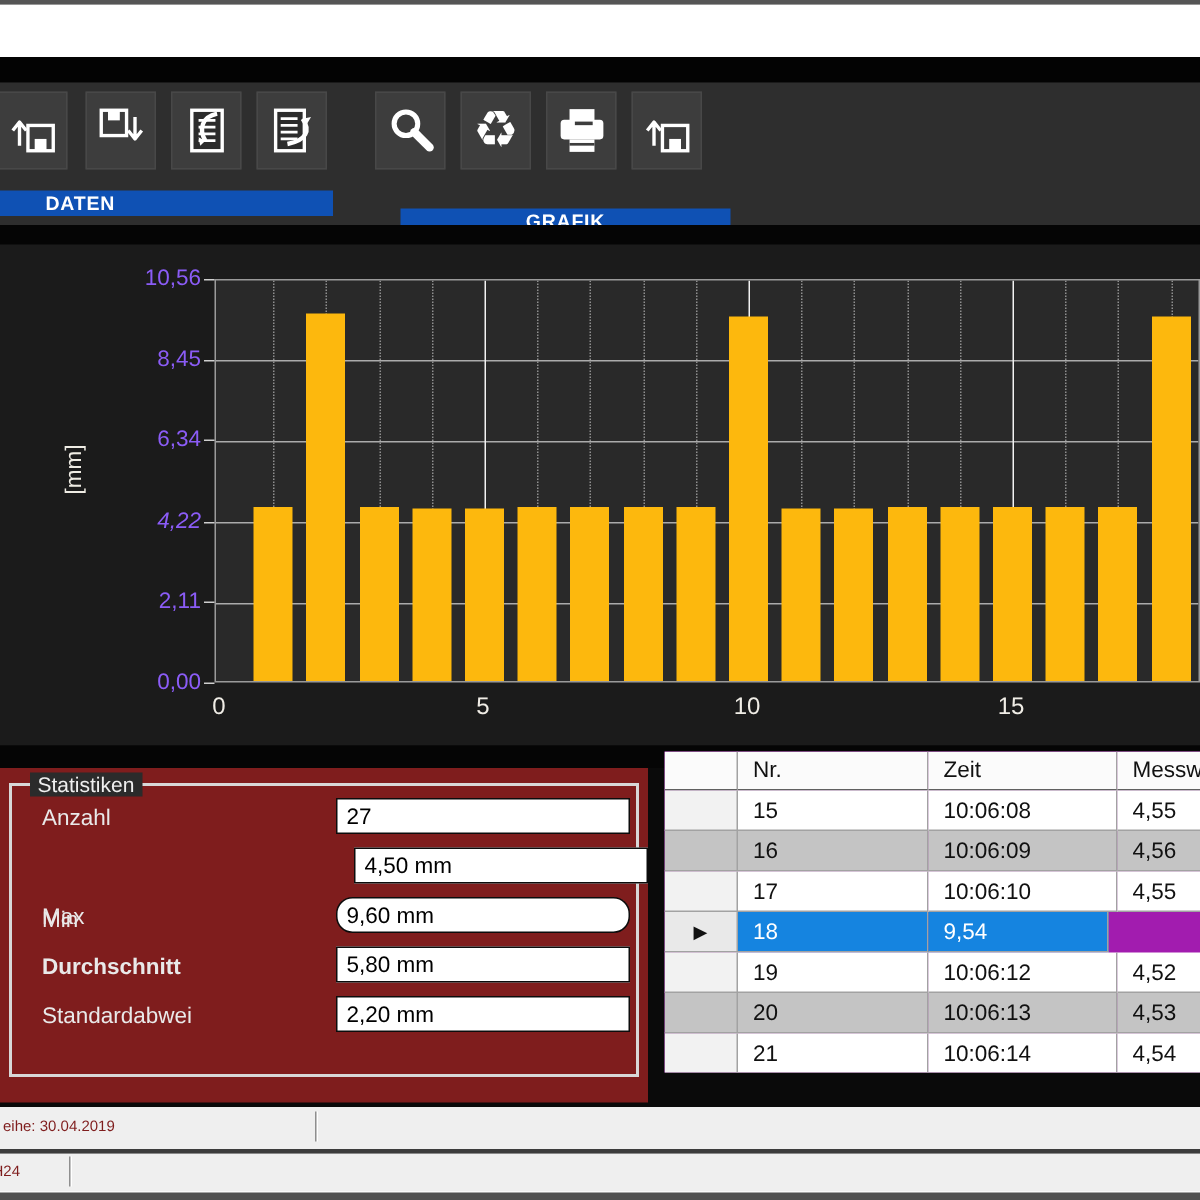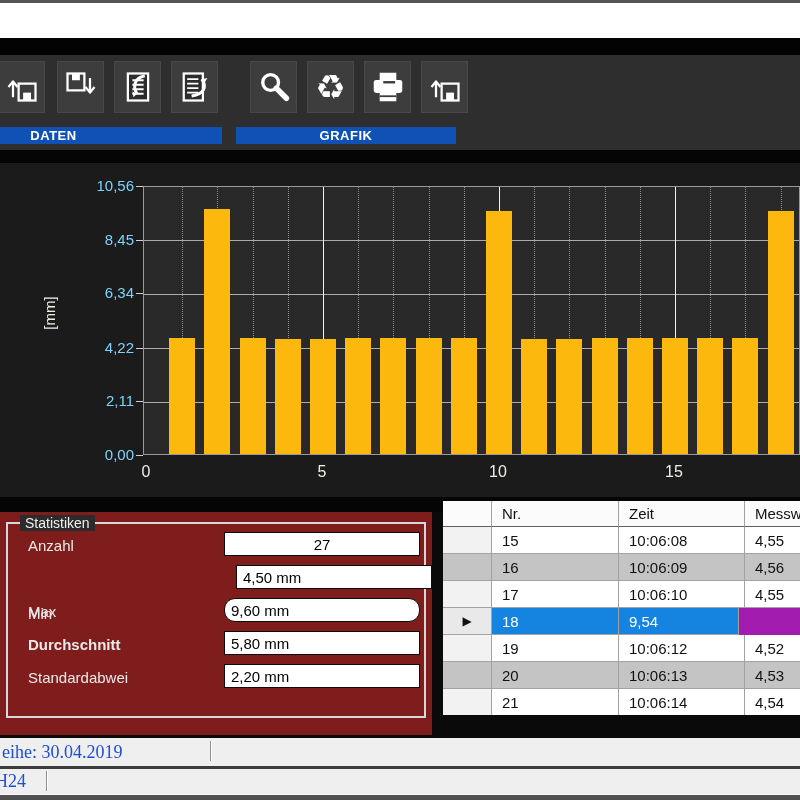--- a/index.html
+++ b/index.html
@@ -13,32 +13,32 @@
 
   
   .toolbar{position:absolute;left:0;top:55px;width:800px;height:95px;background:#2e2e2e;}
   .tb{position:absolute;top:6px;width:47px;height:52px;background:#3d3d3d;border:1px solid #484848;
       display:flex;align-items:center;justify-content:center;padding:0;cursor:pointer;}
   .tb svg{display:block;}
   .recycle-glyph{color:#fff;font-size:34px;line-height:34px;}
   .band{position:absolute;top:72px;height:17px;background:#0f51b4;color:#fff;font-size:13px;
         font-weight:bold;display:flex;align-items:center;justify-content:center;letter-spacing:.5px;}
   .band1{left:-115px;width:337px;}
-  .band2{left:236px;width:220px;}
+  .band2{left:267px;width:220px;margin-top:12px;}
   .blackband2{position:absolute;left:0;top:150px;width:800px;height:13px;background:#050505;}
 
   
   .chart{position:absolute;left:0;top:163px;width:800px;height:334px;background:#1b1b1b;}
   .plot{position:absolute;left:143px;top:23px;width:657px;height:269px;background:#292929;
         border:1px solid #9a9a9a;overflow:hidden;}
   .hgrid{position:absolute;left:0;width:100%;height:1px;background:rgba(215,215,215,.75);}
   .vgrid-minor{position:absolute;top:0;height:100%;width:0;border-left:1px dotted #8f8f8f;}
   .vgrid-major{position:absolute;top:0;height:100%;width:1px;background:#f2f2f2;}
   .bar{position:absolute;bottom:0;width:26px;}
-  .ytick{position:absolute;left:60px;width:74px;text-align:right;font-size:15px;color:#7dd3fc;}
+  .ytick{position:absolute;left:60px;width:74px;text-align:right;font-size:15px;color:#8b5cf6;}
   .ytickdash{position:absolute;left:136px;width:7px;height:1px;background:#cfcfcf;}
   .xtick{position:absolute;top:300px;width:44px;text-align:center;font-size:16px;color:#f0ede6;}
   .ylabel{position:absolute;left:20px;top:140px;width:62px;height:20px;text-align:center;
           font-size:15px;color:#efece4;transform:rotate(-90deg);}
   .blackband3{position:absolute;left:0;top:497px;width:800px;height:15px;background:#050505;}
 
   
   .stats{position:absolute;left:0;top:512px;width:432px;height:223px;background:#7f1d1d;}
   .fieldset{position:absolute;left:6px;top:10px;width:420px;height:196px;border:2px solid #d8d8d8;}
   .legend{position:absolute;top:-9px;left:12px;background:#2b2b2b;padding:0 5px;color:#efefef;font-size:14px;}
@@ -57,21 +57,21 @@
   .c-zeit{width:126px;min-width:126px;}
   .c-mw{width:120px;min-width:120px;}
   .rgray .tdata{background:#c4c4c4;}
   .rsel .tdata{background:#1584e0;color:#fff;}
   .rsel .rowsel{background:#e9e9e9;color:#111;font-size:12px;}
 
   
   .status1{position:absolute;left:0;top:738px;width:800px;height:28px;background:#efefef;}
   .status2{position:absolute;left:0;top:769px;width:800px;height:25px;background:#efefef;}
   .statusdiv{position:absolute;left:0;top:766px;width:800px;height:3px;background:#3c3c3c;}
-  .status1 span,.status2 span{position:absolute;top:0;font-size:18px;color:#1d4ed8;font-family:Liberation Serif, serif;}
+  .status1 span,.status2 span{position:absolute;top:0;font-size:10px;color:#7f1d1d;}
   .status1 span{left:2px;line-height:28px;}
   .status2 span{left:-5px;line-height:25px;}
   .sep{position:absolute;top:3px;height:20px;width:0;border-left:1px solid #8f8f8f;border-right:1px solid #fff;}
   .bottomstrip{position:absolute;left:0;top:794px;width:800px;height:6px;background:#515151;border-top:1px solid #fafafa;}
 </style>
 </head>
 <body>
 
 <div class="app">
 
@@ -203,42 +203,42 @@
         <div class="bar" style="left: 482.8px; height: 115.904px; background: rgb(253, 184, 13);"></div>
         <div class="bar" style="left: 518px; height: 115.904px; background: rgb(253, 184, 13);"></div>
         <div class="bar" style="left: 553.2px; height: 116.159px; background: rgb(253, 184, 13);"></div>
         <div class="bar" style="left: 588.4px; height: 115.904px; background: rgb(253, 184, 13);"></div>
         <div class="bar" style="left: 623.6px; height: 243.017px; background: rgb(253, 184, 13);"></div>
       </div>
   <div class="ytick" style="top: 283px;">0,00</div>
       <div class="ytickdash" style="top: 292px;"></div>
       <div class="ytick" style="top: 229.251px;">2,11</div>
       <div class="ytickdash" style="top: 238.251px;"></div>
-      <div class="ytick" style="top: 175.502px;">4,22</div>
+      <div class="ytick" style="top: 175.502px; font-style: italic;">4,22</div>
       <div class="ytickdash" style="top: 184.502px;"></div>
       <div class="ytick" style="top: 121.498px;">6,34</div>
       <div class="ytickdash" style="top: 130.498px;"></div>
       <div class="ytick" style="top: 67.7491px;">8,45</div>
       <div class="ytickdash" style="top: 76.7491px;"></div>
       <div class="ytick" style="top: 14px;">10,56</div>
       <div class="ytickdash" style="top: 23px;"></div>
       <div class="xtick" style="left: 124px;">0</div>
       <div class="xtick" style="left: 300px;">5</div>
       <div class="xtick" style="left: 476px;">10</div>
       <div class="xtick" style="left: 652px;">15</div>
     </div>
 
   <div class="blackband3"></div>
 
   <div class="stats">
     <div class="fieldset">
       <span class="legend">Statistiken</span>
       <div id="statrows">
           <div class="statlabel" style="top: 13px;">Anzahl</div>
-          <input class="statinput" readonly="" value="27" style="top: 8px; text-align: center;">
+          <input class="statinput" readonly="" value="27" style="top: 8px;">
           <div class="statlabel" style="top: 46px; margin-top: 35px;">Min</div>
           <input class="statinput" readonly="" value="4,50 mm" style="top: 41px; margin-left: 12px;">
           <div class="statlabel" style="top: 79px;">Max</div>
           <input class="statinput" readonly="" value="9,60 mm" style="top: 74px; border-radius: 11px;">
           <div class="statlabel" style="top: 112px; font-weight: bold;">Durchschnitt</div>
           <input class="statinput" readonly="" value="5,80 mm" style="top: 107px;">
           <div class="statlabel" style="top: 145px;">Standardabwei</div>
           <input class="statinput" readonly="" value="2,20 mm" style="top: 140px;">
         </div>
     </div>

